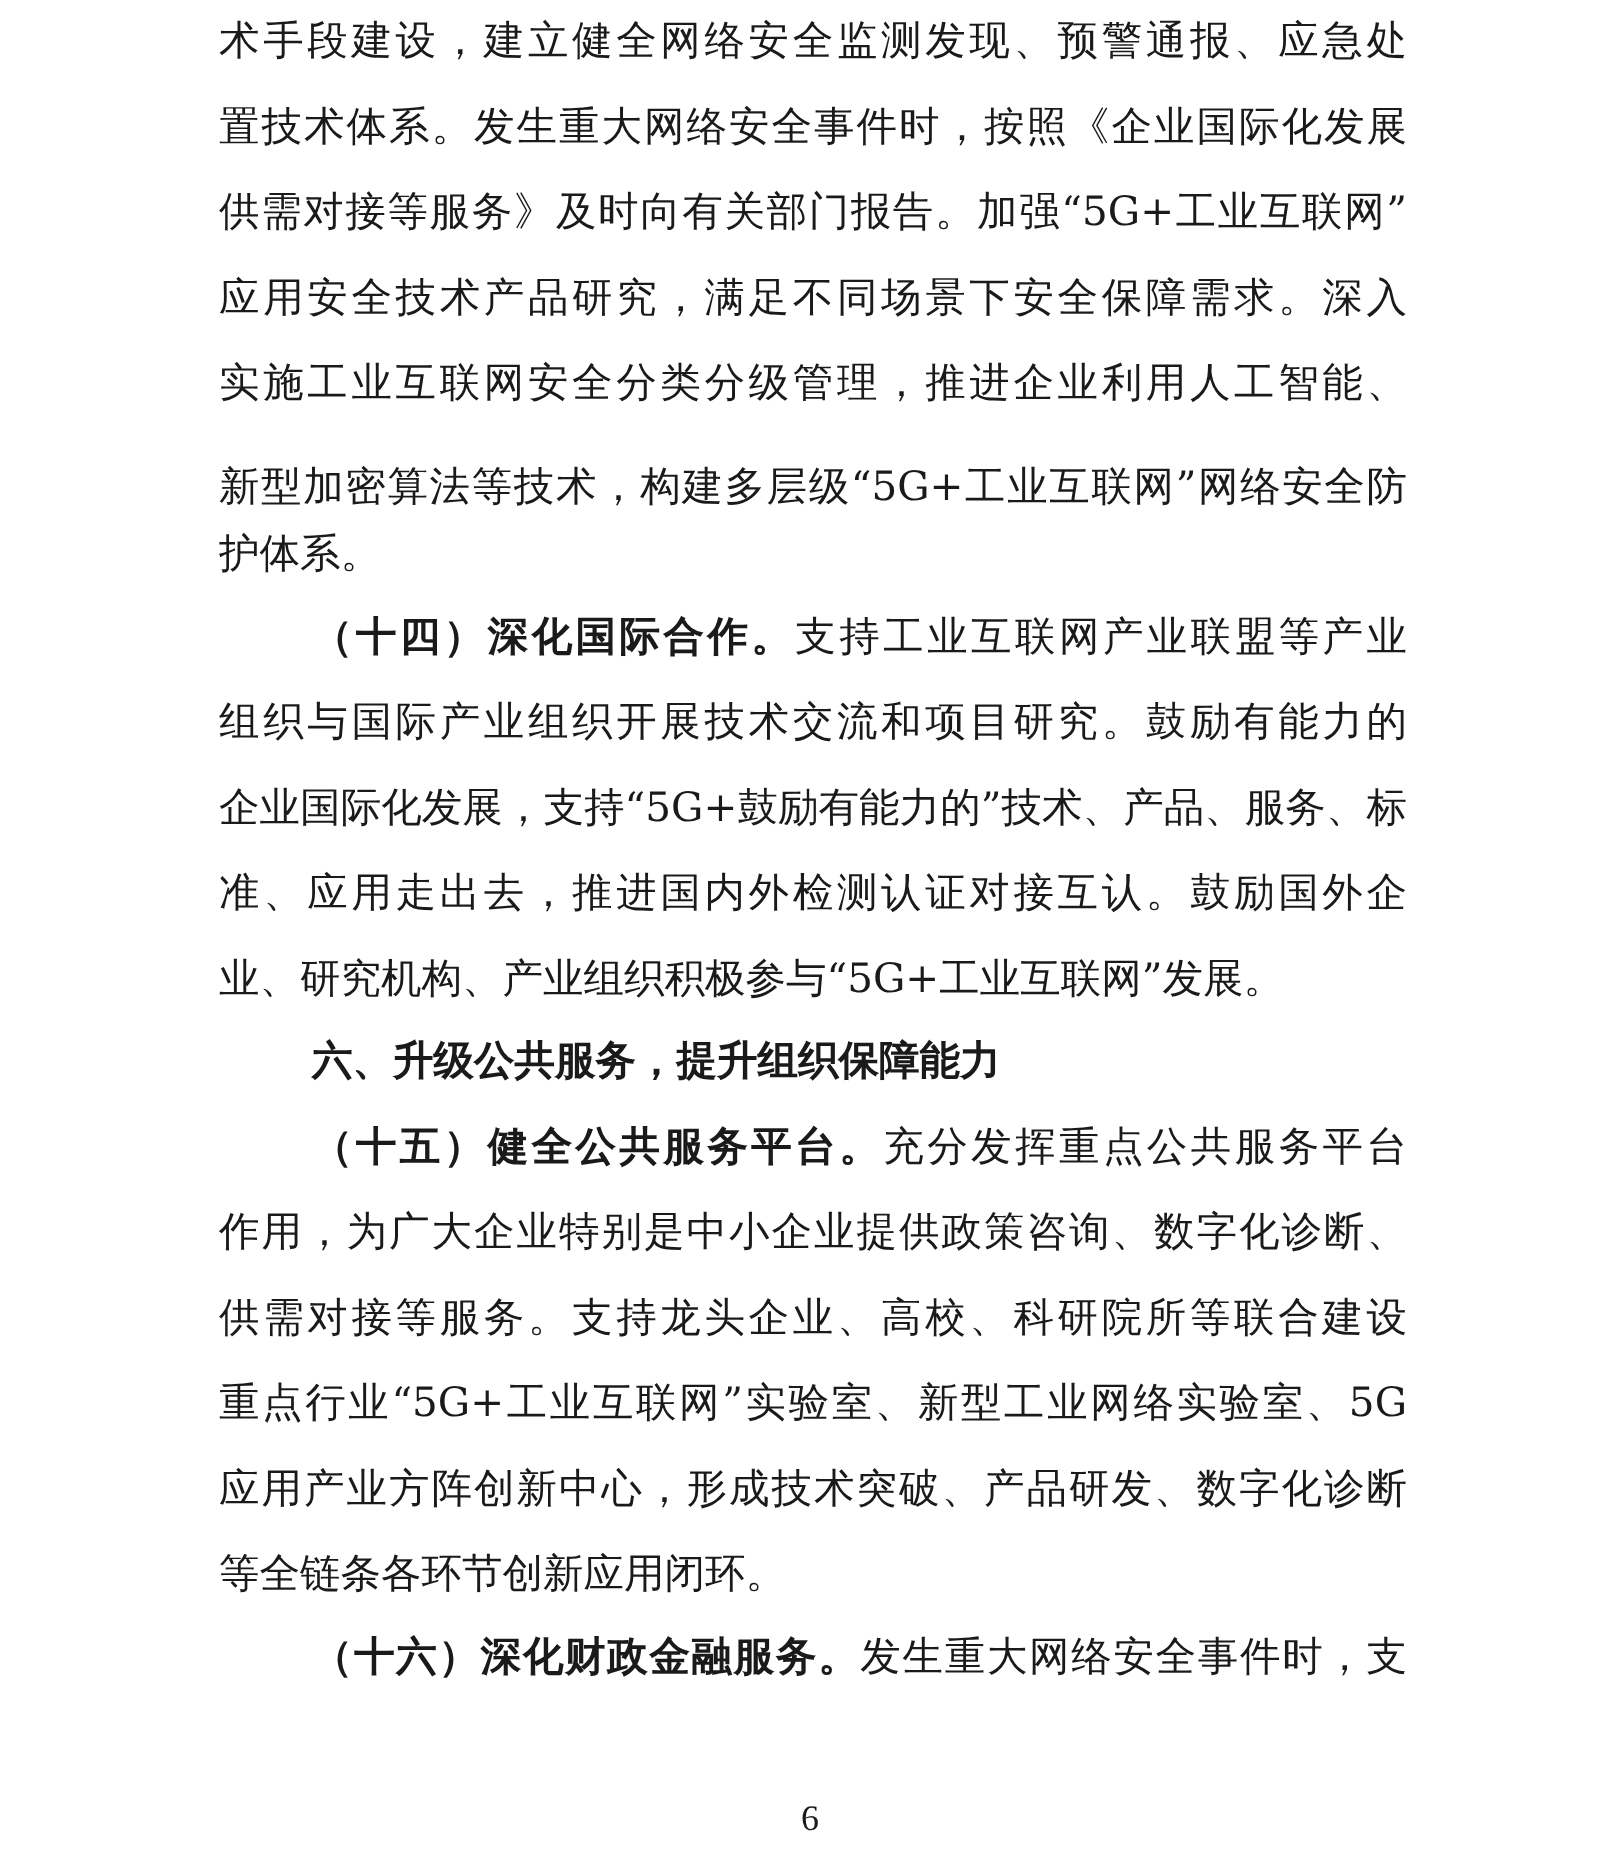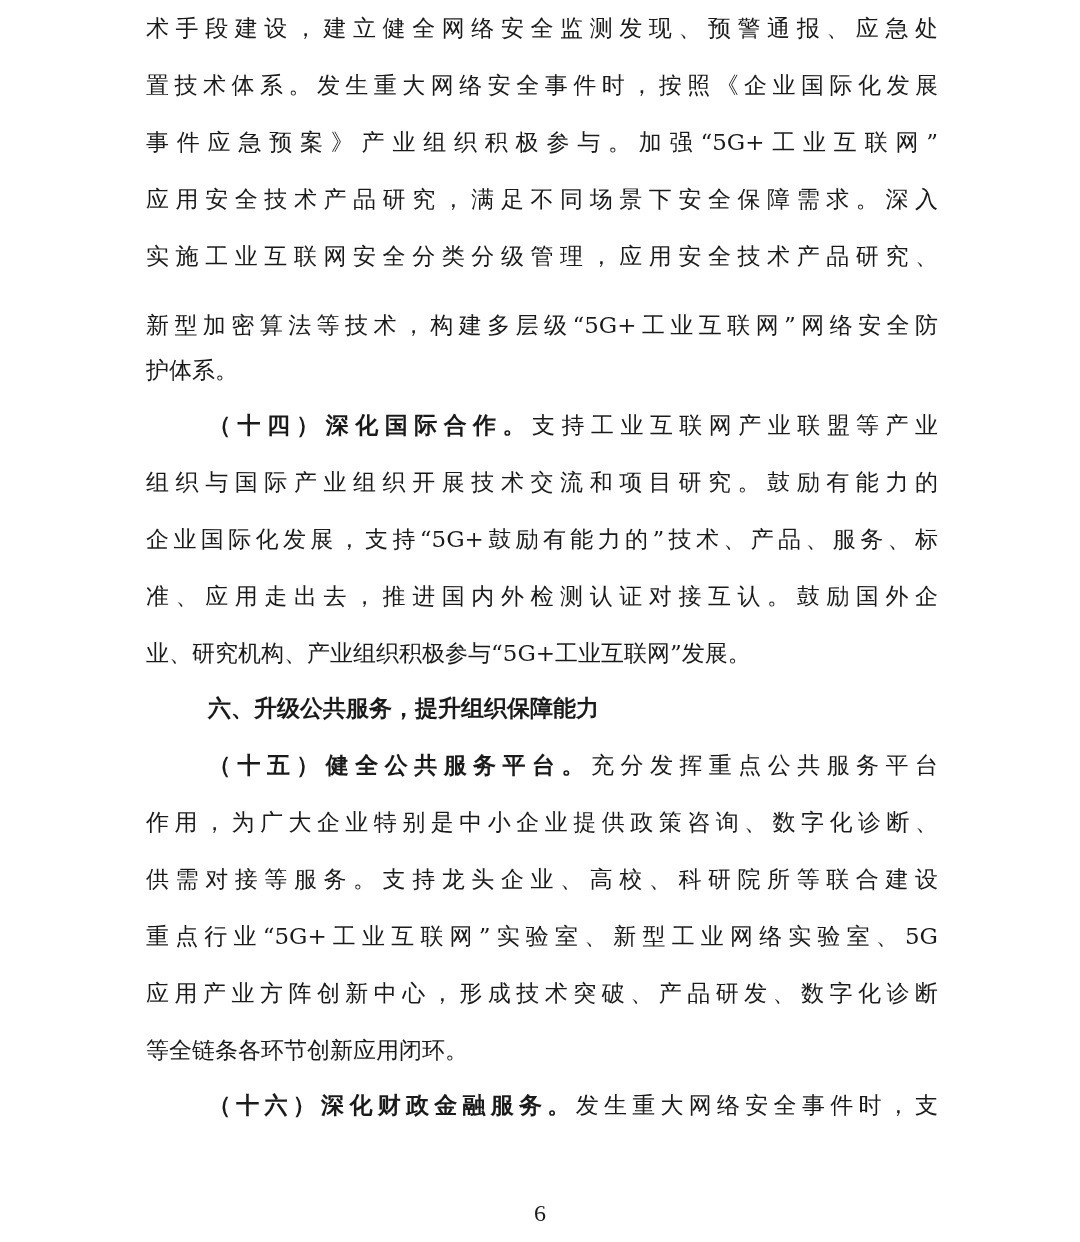--- a/index.html
+++ b/index.html
@@ -1,37 +1,37 @@
 <!DOCTYPE html>
 <html><head>
 <meta charset="utf-8">
 <style>
   html, body { margin: 0; padding: 0; background: #ffffff; }
   body { width: 1080px; height: 1242px; position: relative; overflow: hidden;
          font-family: "DejaVu Serif", "Liberation Serif", serif; color: #1a1a1a; }
   .page { position: absolute; left: 146px; top: 0; width: 792px; }
-  .line { position: absolute; left: 0; width: 792px; height: 40px; font-size: 23px;
+  .line { position: absolute; left: 0; width: 792px; height: 40px; font-size: 27px;
           line-height: 40px; white-space: nowrap; text-align: justify; text-align-last: justify;
           letter-spacing: 0; }
   .line.last { text-align-last: left; }
   .indent { padding-left: 62px; box-sizing: border-box; }
   .bold { font-family: "DejaVu Sans", "Liberation Sans", sans-serif; font-weight: bold; }
   .lead { font-family: Liberation Mono, monospace; font-weight: bold; }
   .page-number { position: absolute; left: 0; width: 1080px; top: 1200px; text-align: center;
                  font-size: 24px; font-family: "Liberation Serif", serif; }
 </style>
 </head>
 <body>
 
 <div class="page">
   <div class="line" style="top:8px">术手段建设，建立健全网络安全监测发现、预警通报、应急处</div>
   <div class="line" style="top:65px">置技术体系。发生重大网络安全事件时，按照《企业国际化发展</div>
-  <div class="line" style="top:122px">事件应急预案》产业组织积极参与。加强“5G+工业互联网”</div>
+  <div class="line" style="top:122px">供需对接等服务》及时向有关部门报告。加强“5G+工业互联网”</div>
   <div class="line" style="top:179px">应用安全技术产品研究，满足不同场景下安全保障需求。深入</div>
-  <div class="line" style="top:236px">实施工业互联网安全分类分级管理，应用安全技术产品研究、</div>
+  <div class="line" style="top:236px">实施工业互联网安全分类分级管理，推进企业利用人工智能、</div>
   <div class="line" style="top:305px">新型加密算法等技术，构建多层级“5G+工业互联网”网络安全防</div>
   <div class="line last" style="top:350px">护体系。</div>
 
   <div class="line indent" style="top:405px"><span class="lead">（十四）深化国际合作。</span><span>支持工业互联网产业联盟等产业</span></div>
   <div class="line" style="top:462px">组织与国际产业组织开展技术交流和项目研究。鼓励有能力的</div>
   <div class="line" style="top:519px">企业国际化发展，支持“5G+鼓励有能力的”技术、产品、服务、标</div>
   <div class="line" style="top:576px">准、应用走出去，推进国内外检测认证对接互认。鼓励国外企</div>
   <div class="line last" style="top:633px">业、研究机构、产业组织积极参与“5G+工业互联网”发展。</div>
 
   <div class="line last indent bold" style="top:688px">六、升级公共服务，提升组织保障能力</div>

